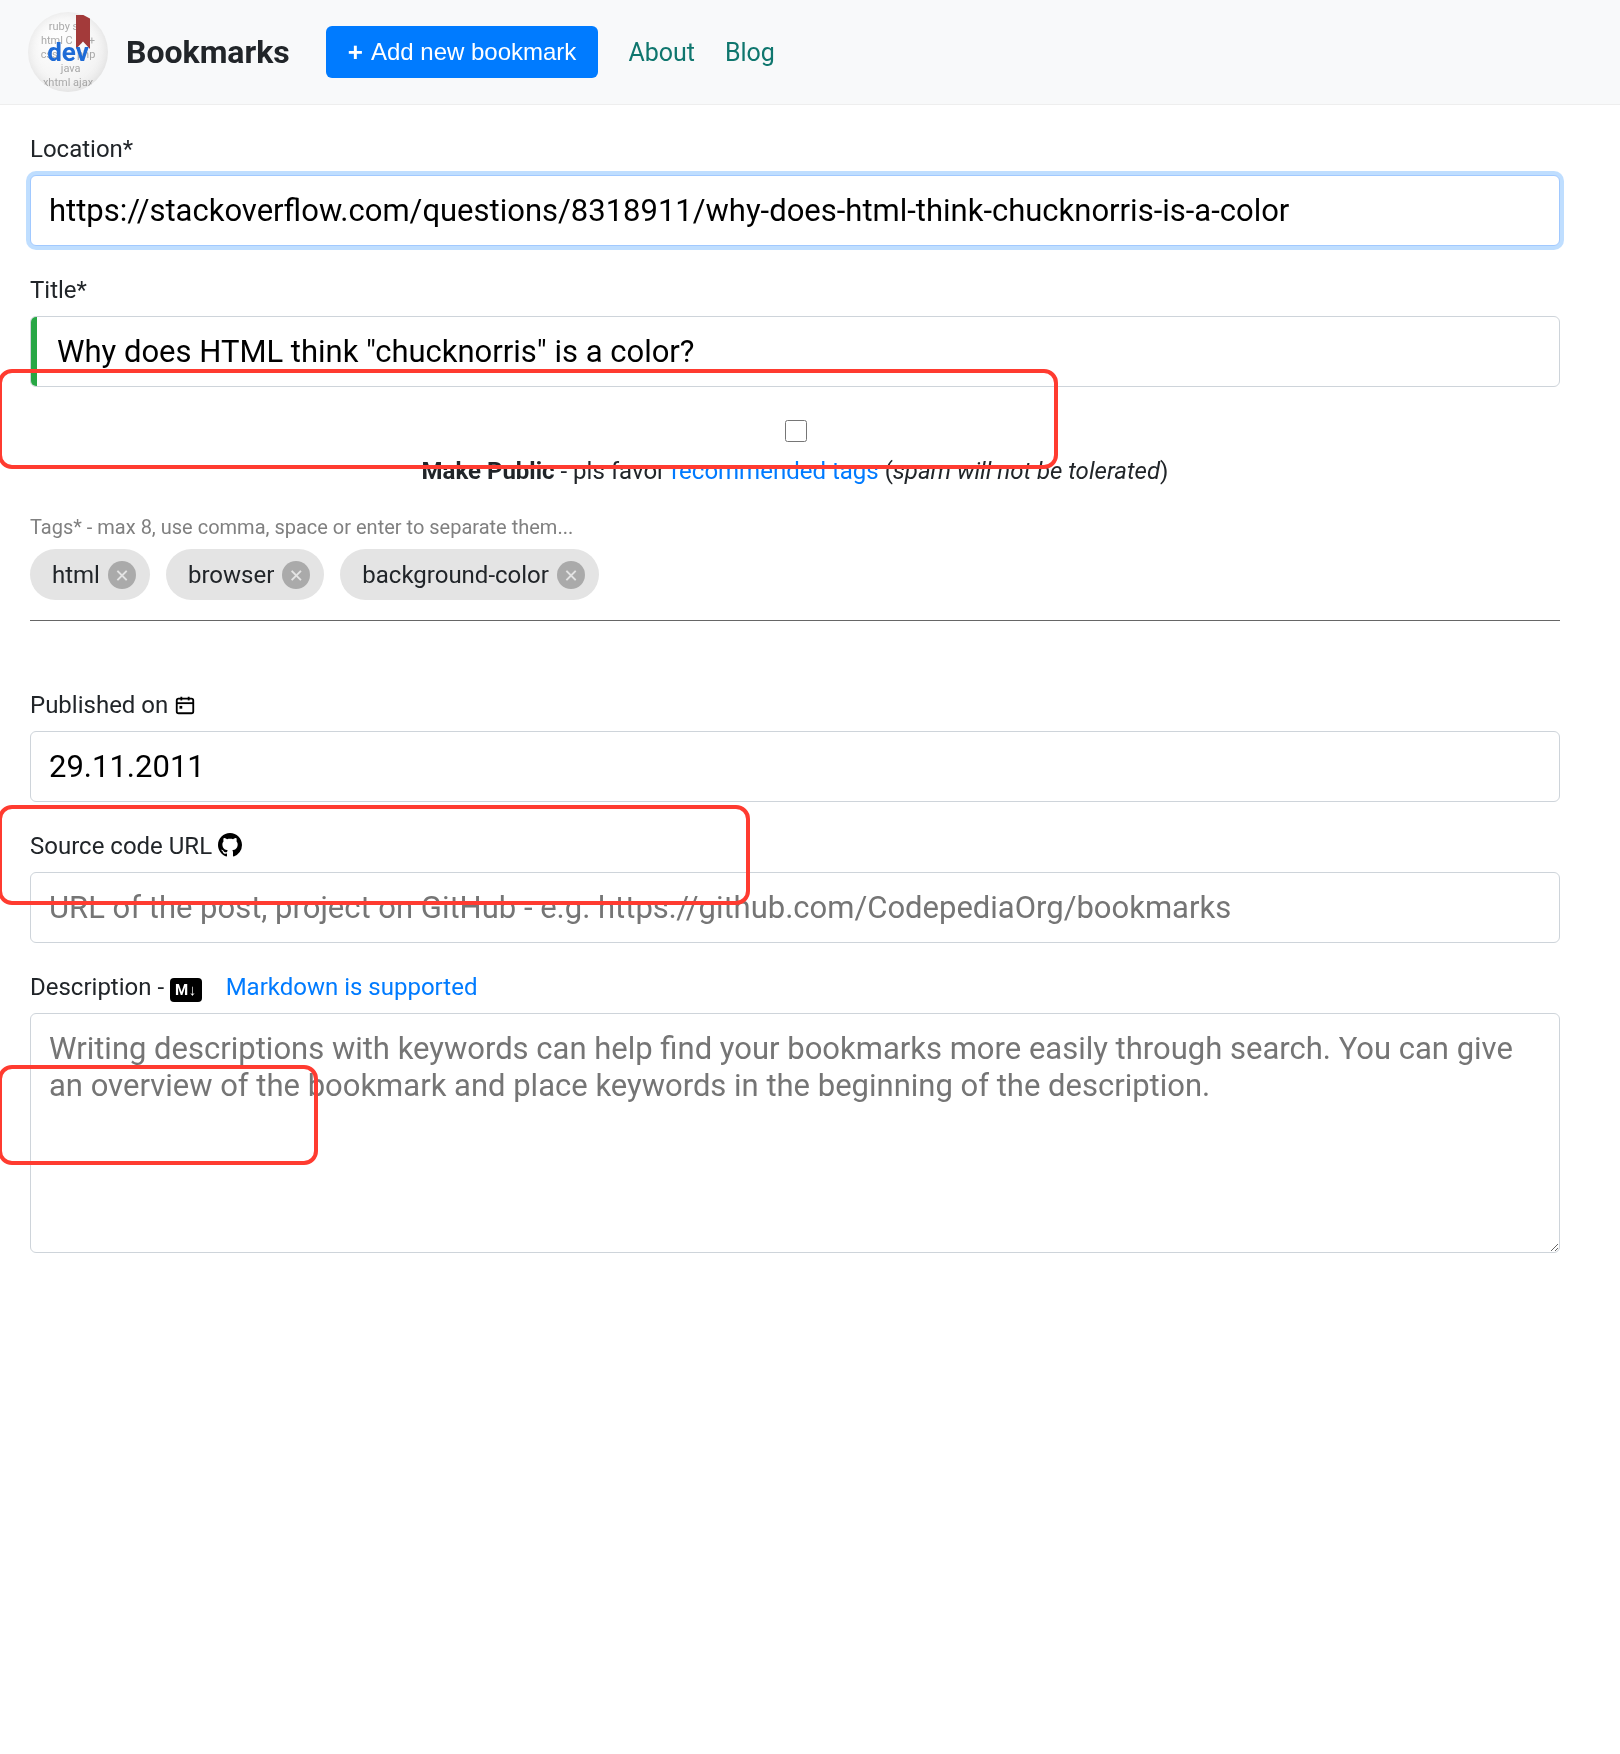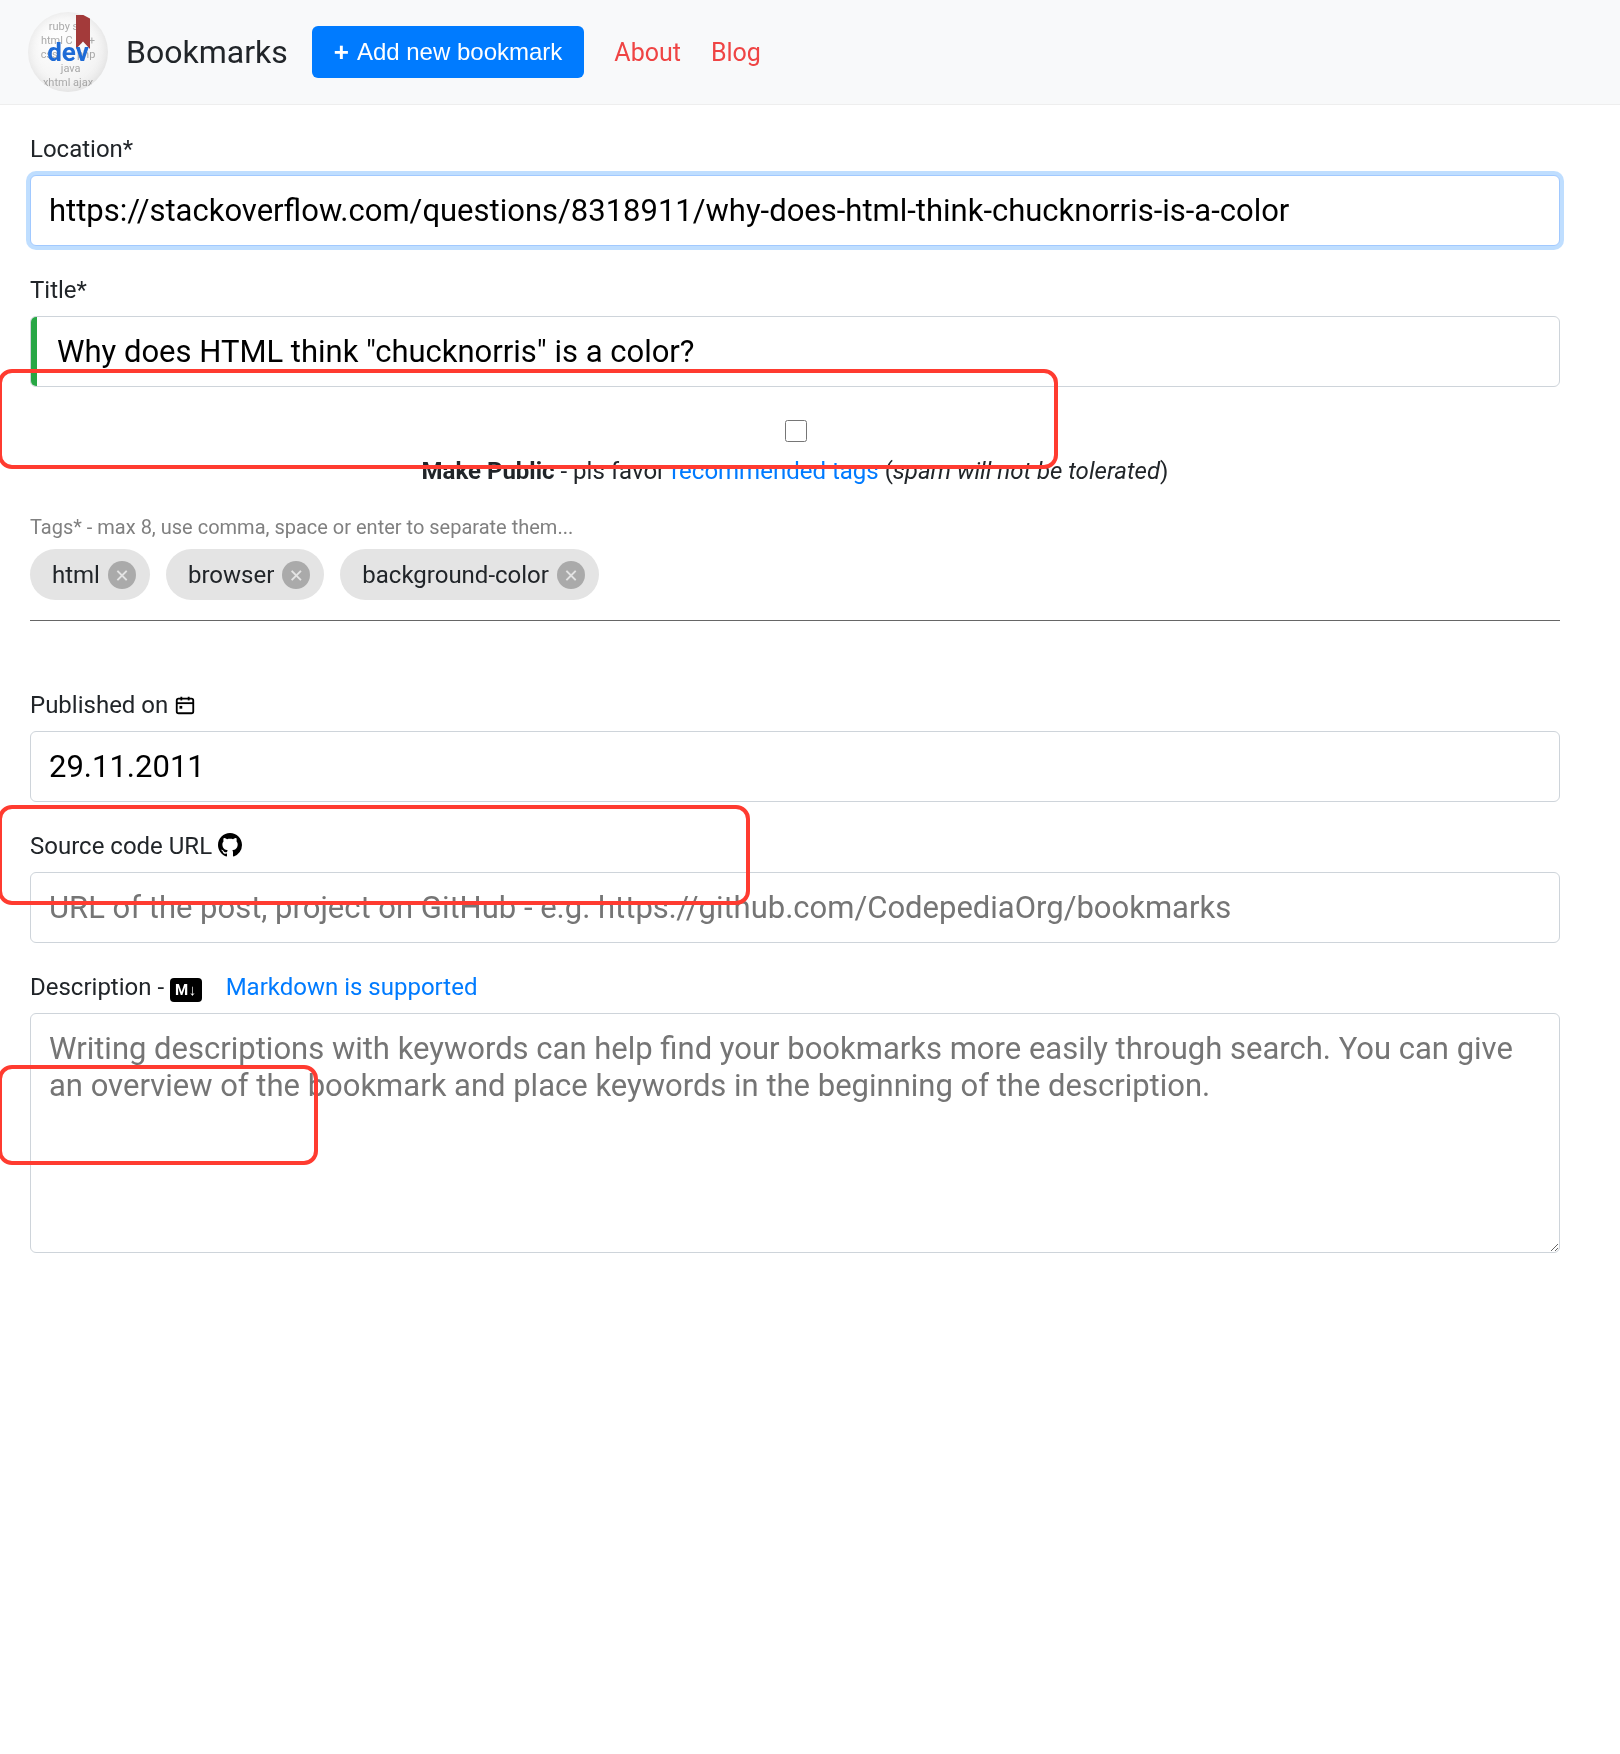--- a/index.html
+++ b/index.html
@@ -53,39 +53,39 @@
     top: 3px;
     right: 18px;
     width: 14px;
     height: 34px;
     background: #a33a3a;
     clip-path: polygon(0 0, 100% 0, 100% 100%, 50% 78%, 0 100%);
     z-index: 1;
   }
   .brand {
     font-size: 32px;
-    font-weight: 400;
+    font-weight: 700;
     color: #212529;
-    margin-right: 6px;
+    margin-right: 18px;
     text-align: center;
   }
   .btn-primary {
     background: #007bff;
     color: #fff;
     border: none;
     border-radius: 6px;
     padding: 12px 22px;
     font-size: 24px;
     display: inline-flex;
     align-items: center;
     gap: 8px;
     cursor: pointer;
   }
   .nav-link {
-    color: #ef4444;
+    color: #0f766e;
     font-size: 25px;
     margin-left: 12px;
     cursor: pointer;
   }
   .container {
     padding: 30px 30px 40px 30px;
     max-width: 1590px;
   }
   .form-group { margin-bottom: 30px; }
   .label {

